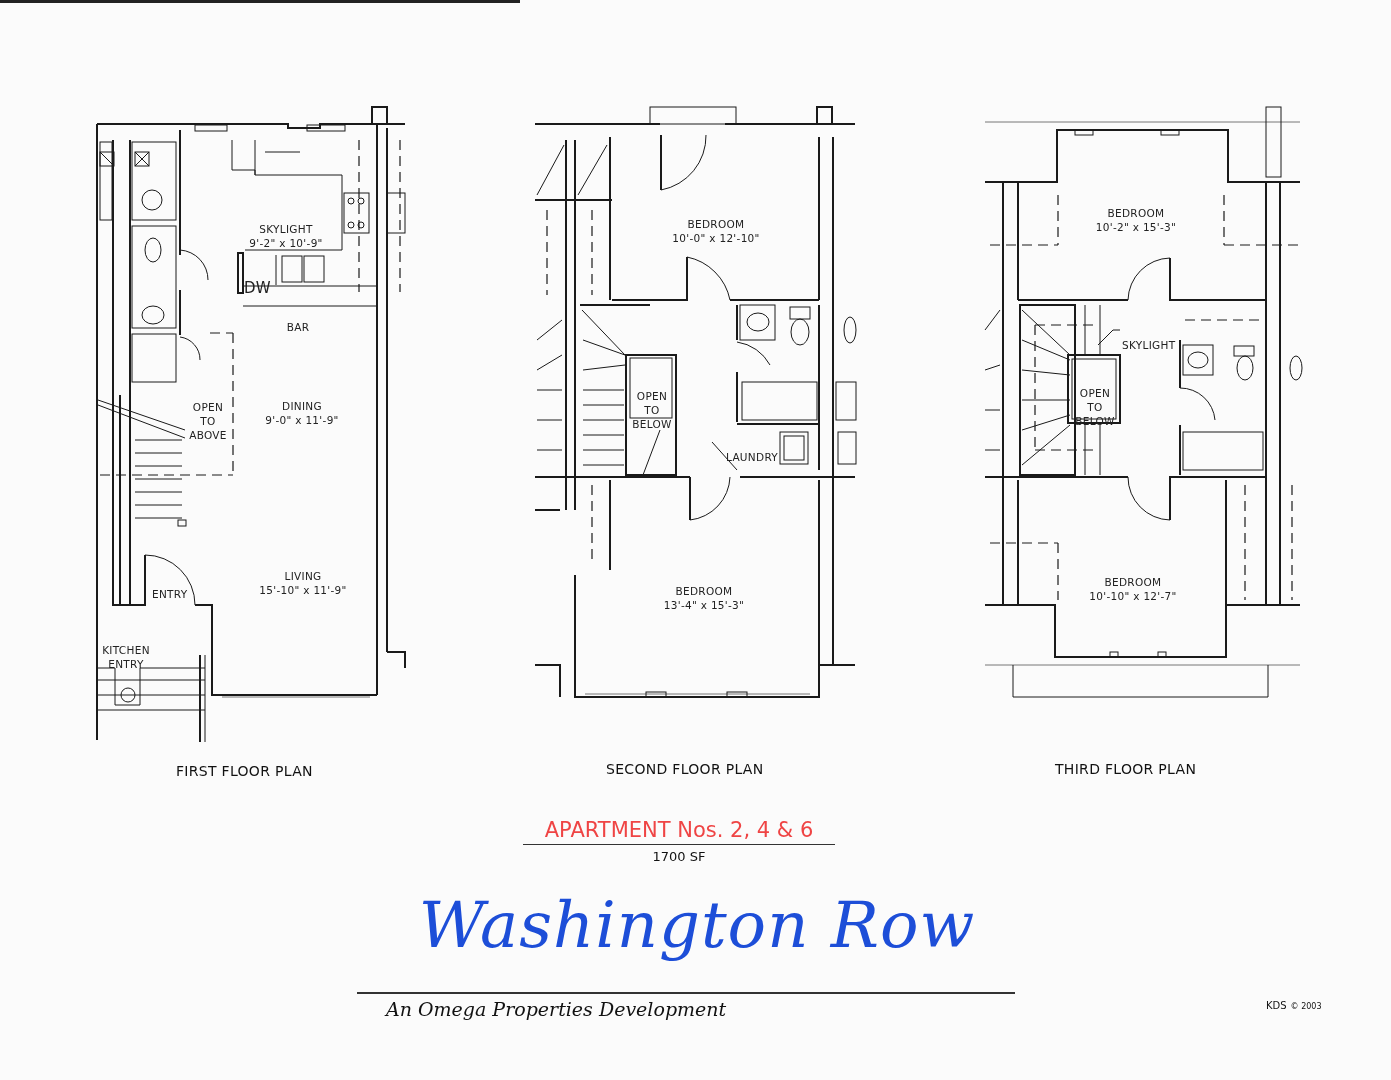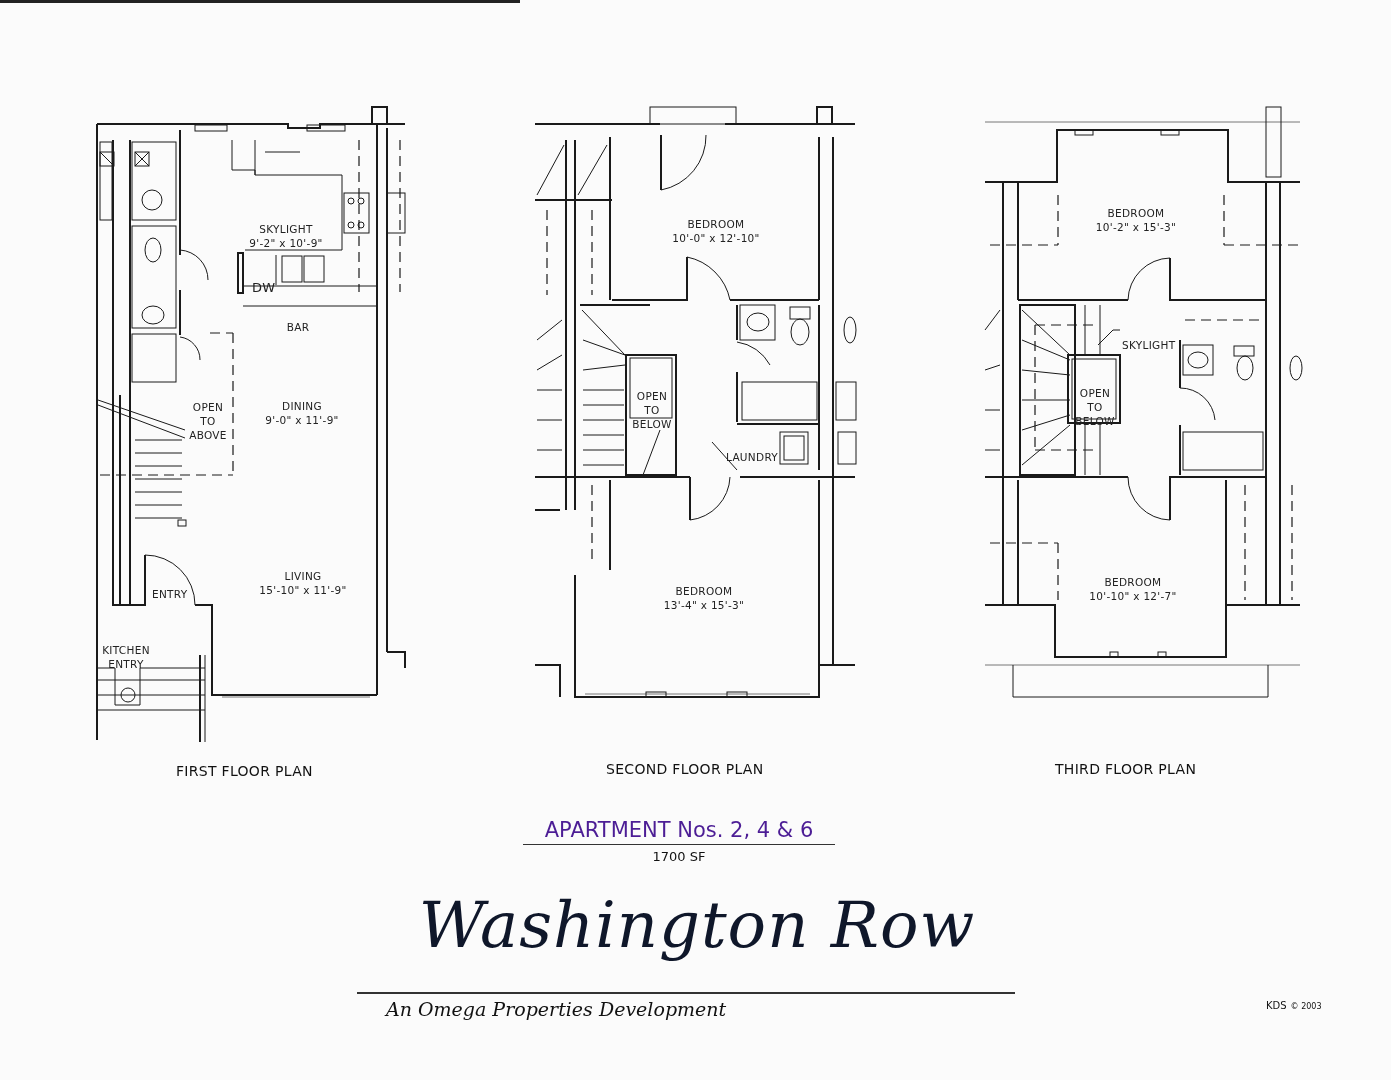--- a/index.html
+++ b/index.html
@@ -20,31 +20,31 @@
     letter-spacing:0.3px; color:#222; white-space:nowrap;
     font-family:"DejaVu Sans", sans-serif;
     margin-top:16px;
   }
   .plan-title {
     position:absolute; font-size:14px; letter-spacing:0.3px;
     font-family:"DejaVu Sans", sans-serif; color:#111; white-space:nowrap;
   }
   .apt-title {
     position:absolute; left:523px; top:818px; width:312px; text-align:center;
-    font-size:21px; font-family:"DejaVu Sans", sans-serif; color:#4c1d95;
+    font-size:21px; font-family:"DejaVu Sans", sans-serif; color:#ef4444;
     border-bottom:1.5px solid #333; padding-bottom:2px;
   }
   .apt-sf {
     position:absolute; left:523px; top:849px; width:312px; text-align:center;
     font-size:13px; font-family:"DejaVu Sans", sans-serif; color:#111;
   }
   .brand {
     position:absolute; left:372px; top:888px; width:650px; text-align:center;
     font-family:"DejaVu Serif", serif; font-style:italic; font-size:64px;
-    color:#0f172a; letter-spacing:1px;
+    color:#1d4ed8; letter-spacing:1px;
   }
   .brand-rule { position:absolute; left:357px; top:992px; width:658px; height:1.5px; background:#333; }
   .brand-sub {
     position:absolute; left:386px; top:998px; font-family:"DejaVu Serif", serif;
     font-style:italic; font-size:19px; color:#111;
   }
   .credit { position:absolute; left:1266px; top:1000px; font-size:10px; color:#111; font-family:"DejaVu Sans", sans-serif; }
   .credit small { font-size:8px; margin-left:4px; }
 </style>
 </head>
@@ -127,21 +127,21 @@
   <line class="t" x1="97" y1="695" x2="205" y2="695"></line>
   <line class="t" x1="97" y1="710" x2="205" y2="710"></line>
   <line class="w" x1="200" y1="655" x2="200" y2="742"></line>
   <line class="t" x1="205" y1="655" x2="205" y2="742"></line>
 </svg>
 
 <div class="lbl" style="left:236px;top:206px;width:100px">
   <div>SKYLIGHT</div>
   <div>9'-2" x 10'-9"</div>
 </div>
-<div class="lbl" style="left:252px;top:265px;font-size:13px">DW</div>
+<div class="lbl" style="left:244px;top:265px;font-size:15px">DW</div>
 <div class="lbl" style="left:278px;top:304px;width:40px">BAR</div>
 <div class="lbl" style="left:176px;top:384px;width:64px">
   <div>OPEN</div>
   <div>TO</div>
   <div>ABOVE</div>
 </div>
 <div class="lbl" style="left:252px;top:383px;width:100px">
   <div>DINING</div>
   <div>9'-0" x 11'-9"</div>
 </div>

